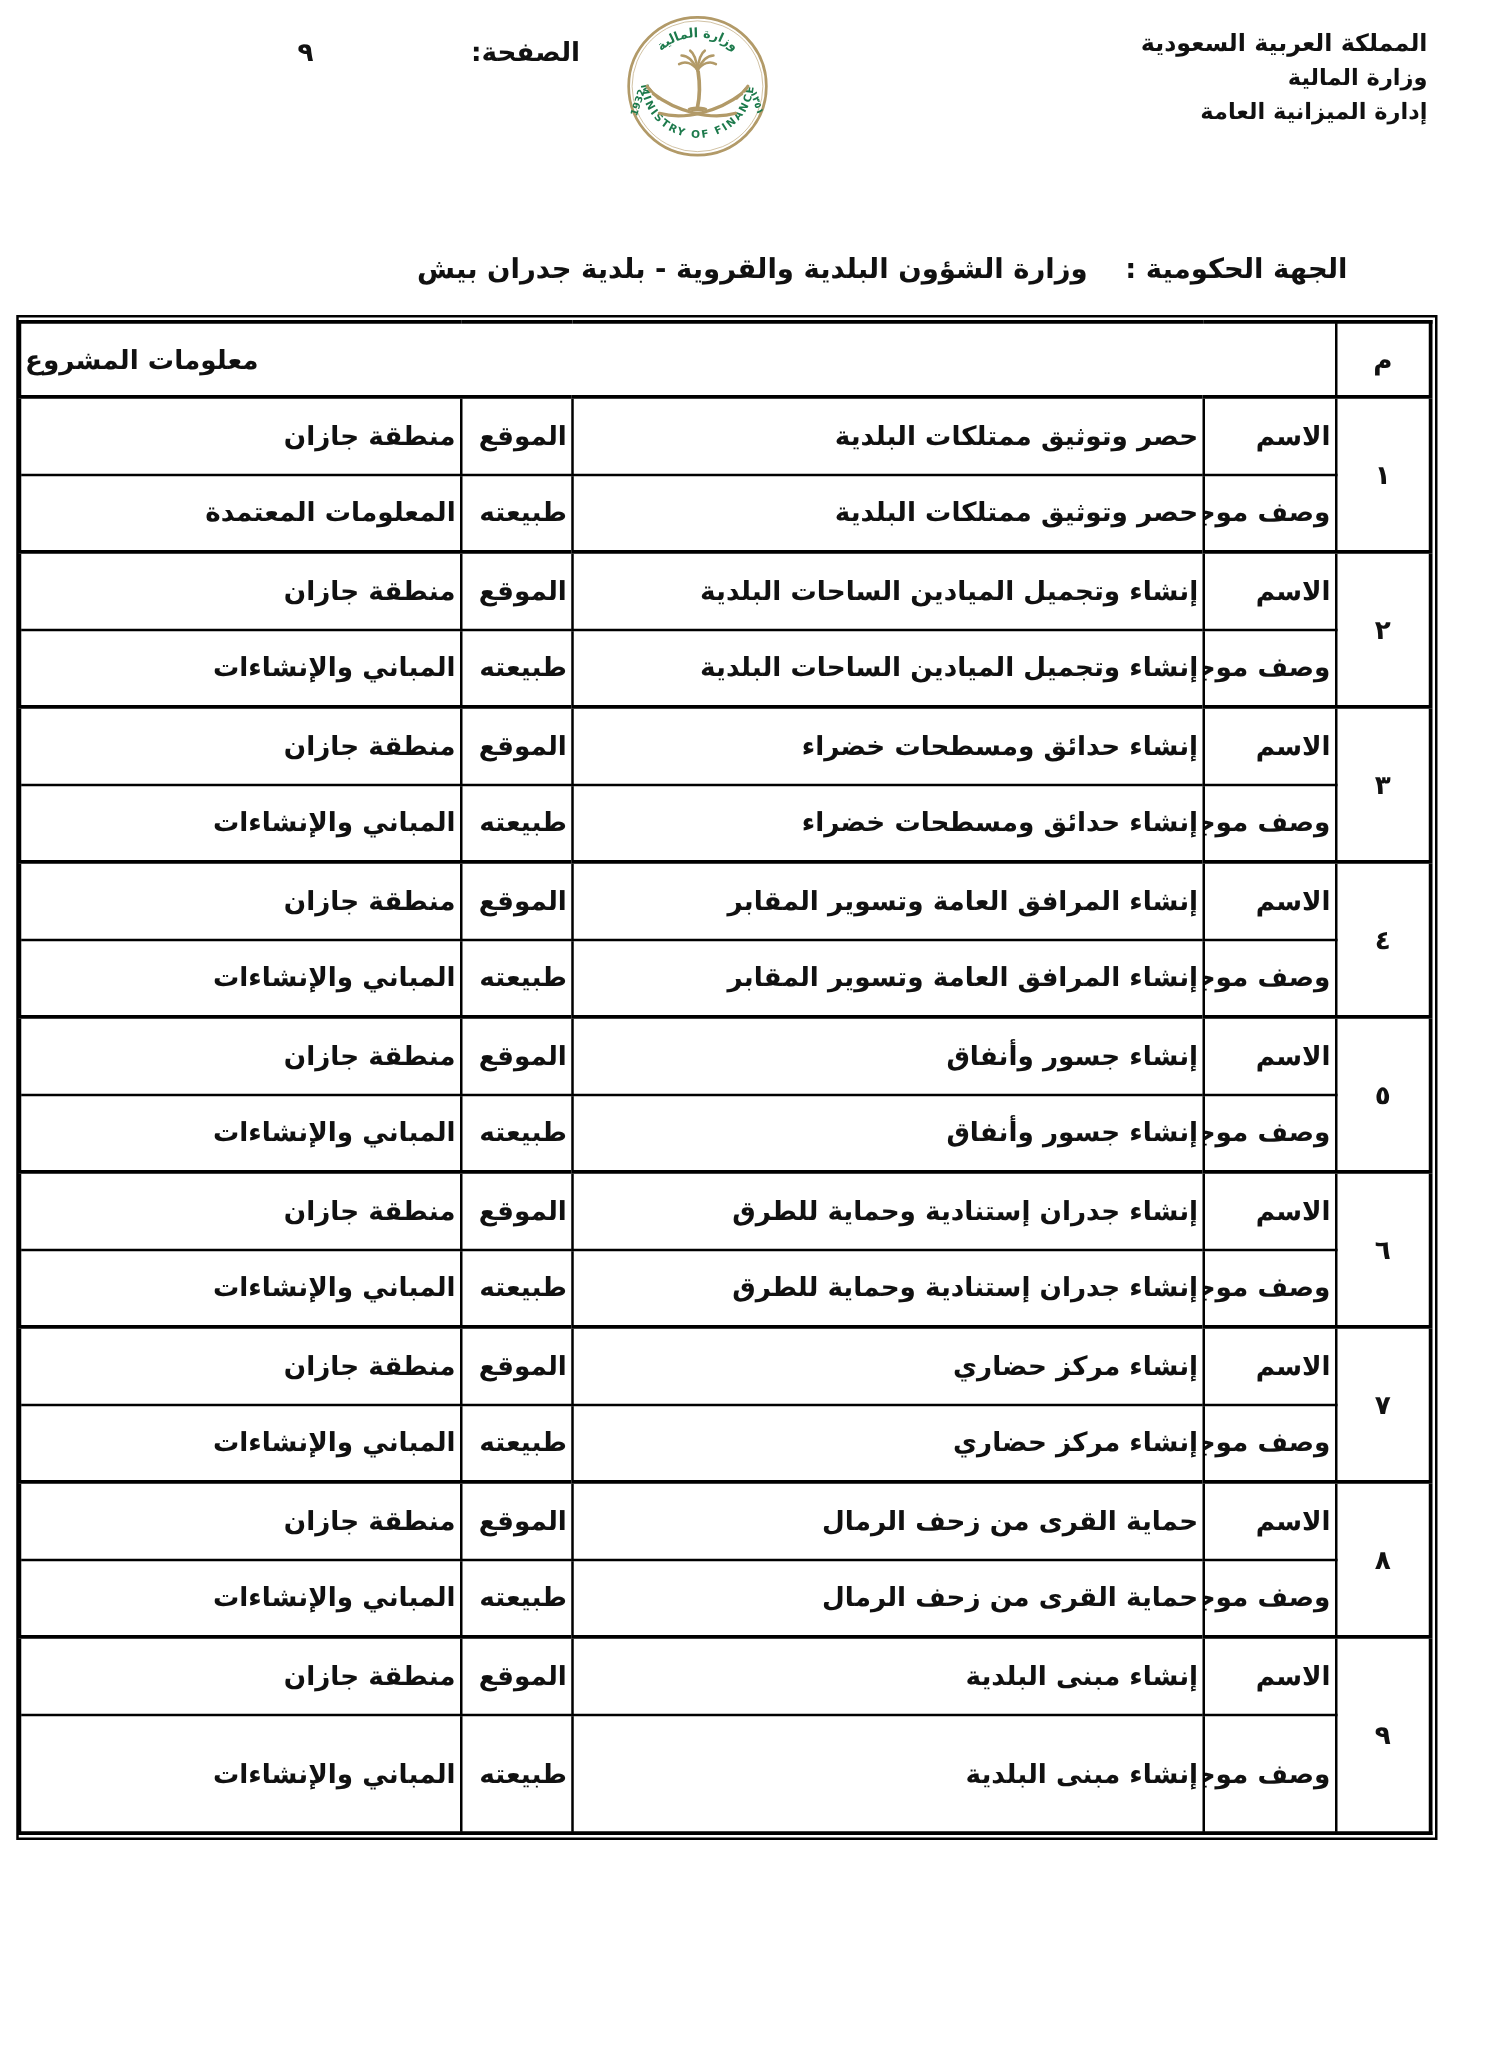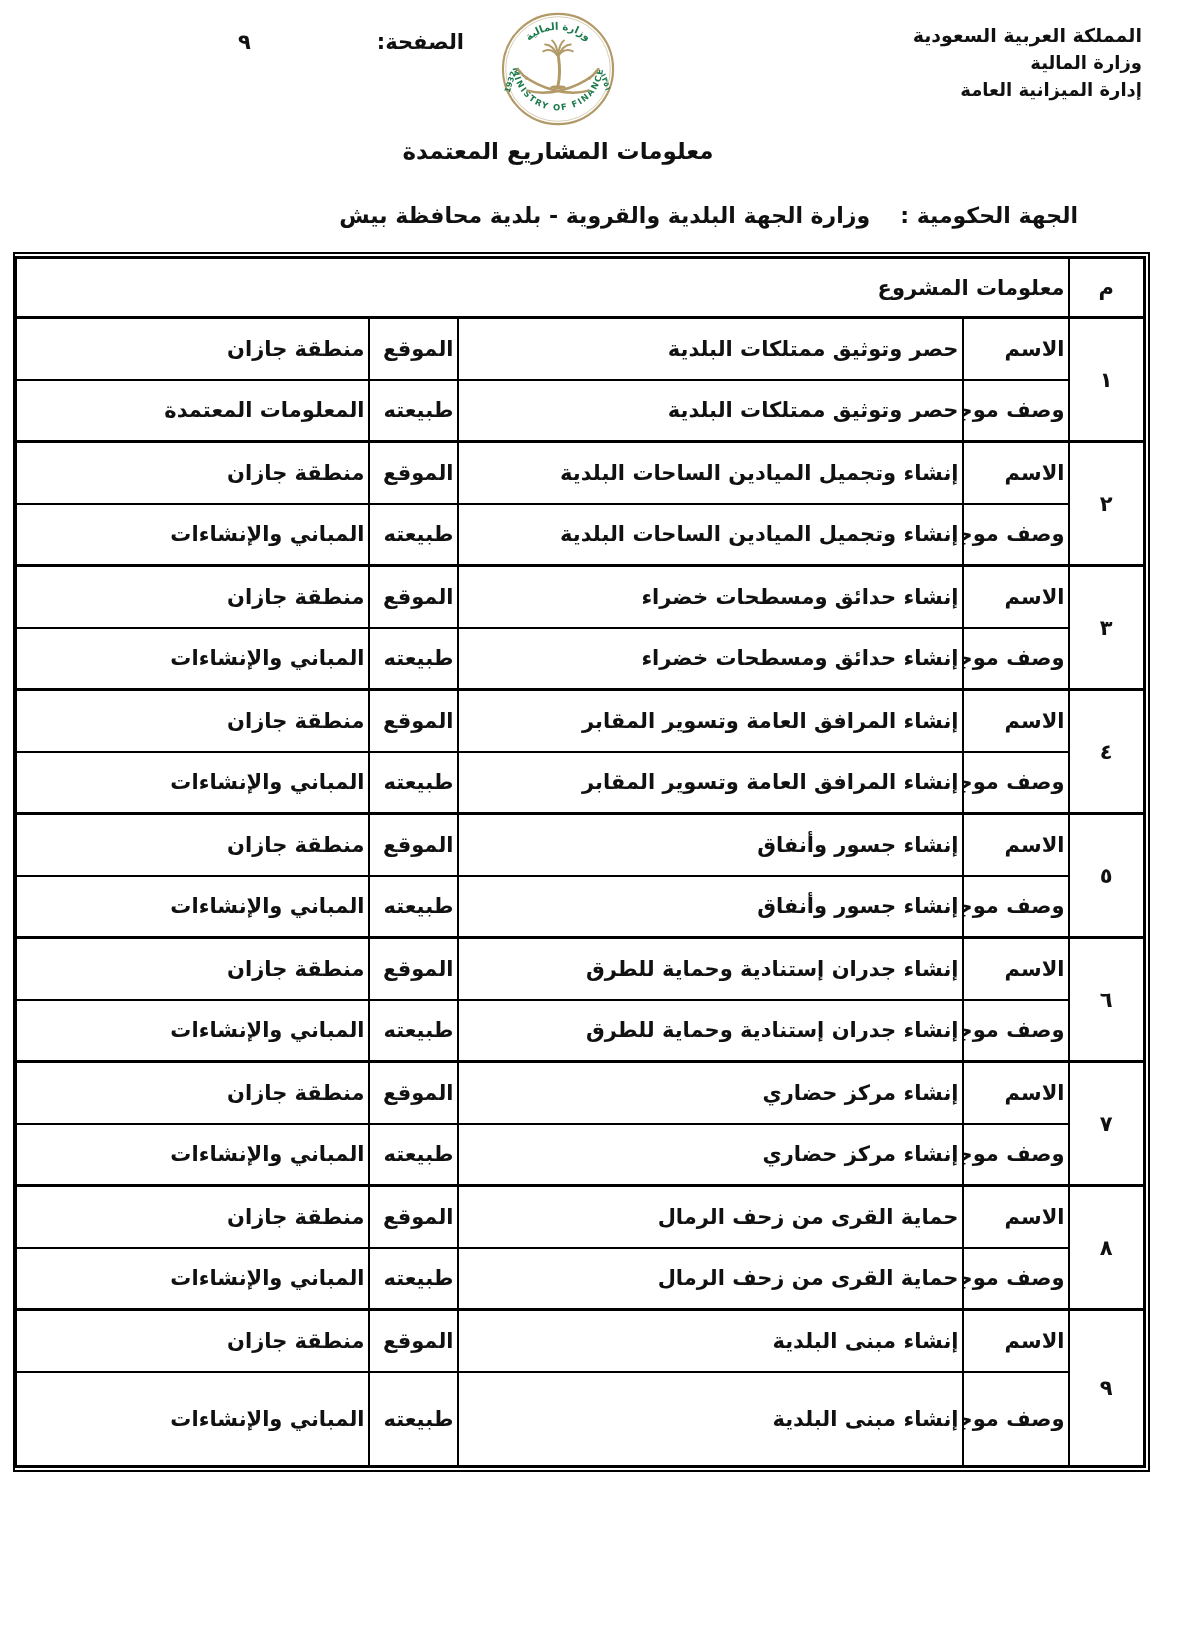--- a/index.html
+++ b/index.html
@@ -43,21 +43,21 @@
   table.projects{
     width:100%;border-collapse:collapse;direction:rtl;table-layout:fixed;
     border:3px solid #000;
   }
   table.projects td{
     border:2px solid #000;font-weight:700;font-size:21px;
     vertical-align:middle;padding:0 3px;box-sizing:border-box;
     overflow:hidden;white-space:nowrap;
   }
   td.th-num{text-align:center;height:60px;font-size:20px;}
-  td.th-info{text-align:right;font-size:22px;}
+  td.th-info{text-align:left;font-size:22px;}
   tr.group-first td{border-top:3px solid #000;}
   td.cell-num{text-align:center;vertical-align:top;padding-top:20px;font-size:20px;}
   td.cell-label{text-align:right;}
   td.cell-proj,td.cell-val{text-align:right;padding-right:3px;padding-left:8px;}
   tr.row-a td,tr.row-b td{height:62px;}
   tbody.rows tr:last-child td{height:95px;}
 </style>
 </head>
 <body>
 
@@ -106,26 +106,25 @@
         <g fill="none" stroke-linecap="round" stroke="#b29a68">
           <path d="M -36,6 C -18,20 10,28 31,22" stroke-width="2.6"></path>
           <path d="M 36,6 C 18,20 -10,28 -31,22" stroke-width="2.6"></path>
           <path d="M -39,2 L -32,10" stroke-width="2"></path>
           <path d="M 39,2 L 32,10" stroke-width="2"></path>
           <path d="M -41,0 L -38,4" stroke-width="2.6"></path>
           <path d="M 41,0 L 38,4" stroke-width="2.6"></path>
         </g>
       </svg>
     </div>
-    <div class="doc-title">معلومات المشاريع المعتمدة</div>
   </div>
 
   <div class="entity-line">
     <span>الجهة الحكومية :</span>
-    <span>وزارة الجهة البلدية والقروية - بلدية محافظة بيش</span>
+    <span>وزارة الشؤون البلدية والقروية - بلدية جدران بيش</span>
   </div>
 
   <div class="table-wrap">
     <table class="projects">
       <colgroup>
         <col style="width:76px">
         <col style="width:106px">
         <col style="width:505px">
         <col style="width:89px">
         <col style="width:353px">

